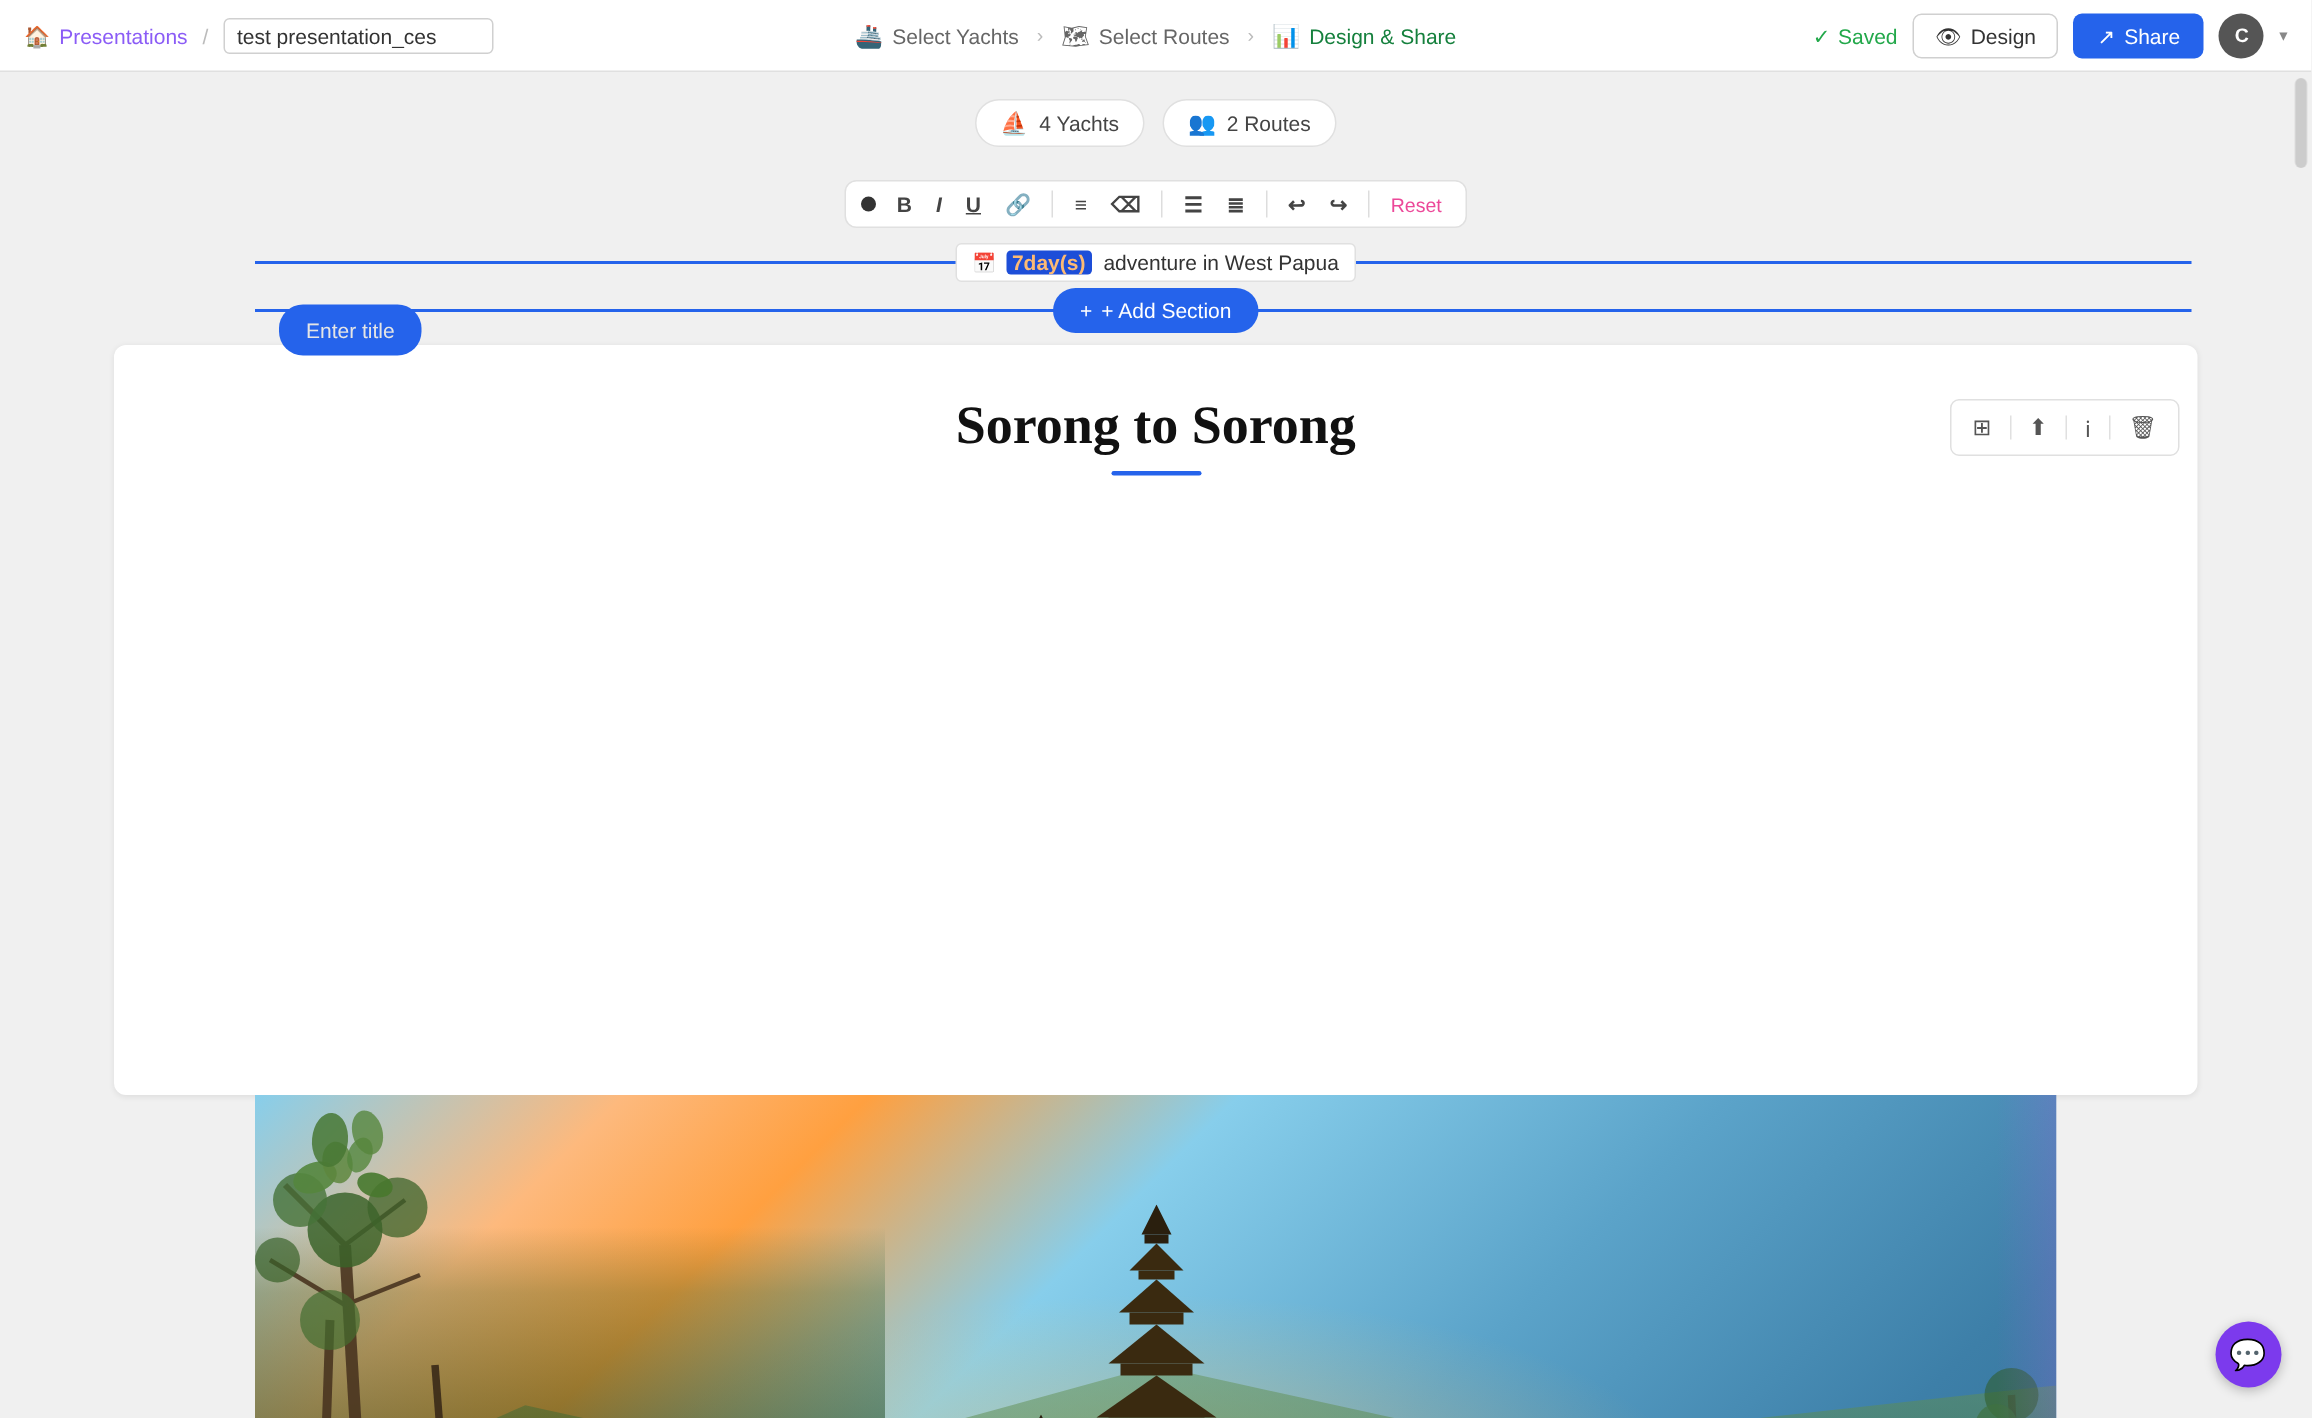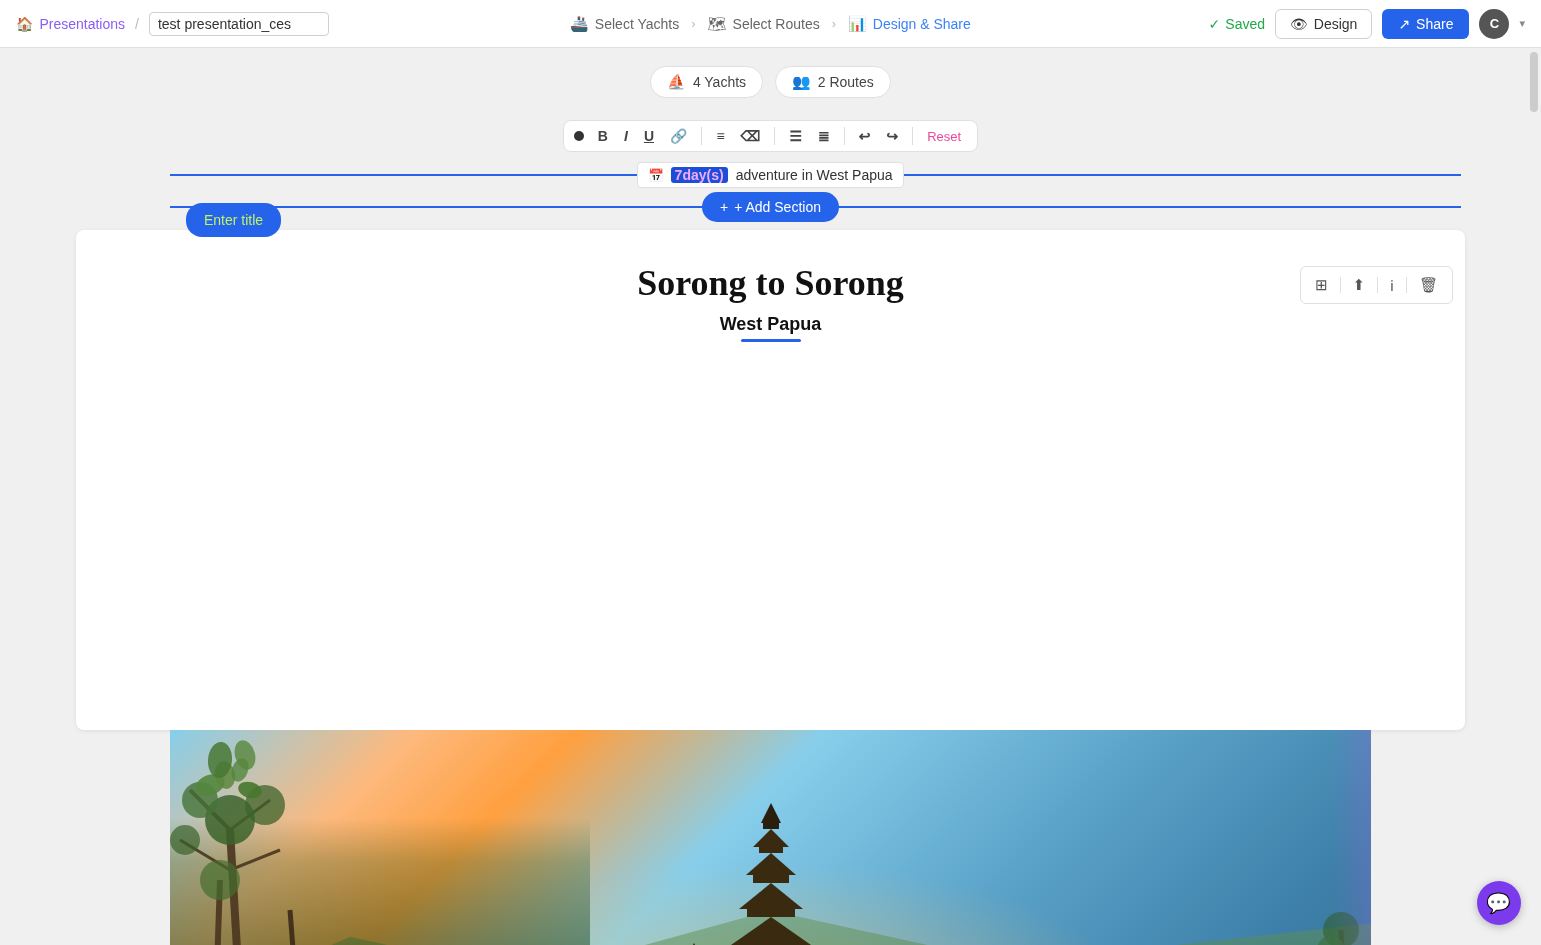--- a/index.html
+++ b/index.html
@@ -138,21 +138,21 @@
       cursor: pointer;
     }
     .pill-icon { font-size: 15px; color: #666; }
 
     
     .enter-title-btn {
       position: absolute;
       left: 186px;
       top: 155px;
       background: #2563eb;
-      color: #bef264;
+      color: #e5e5e5;
       border: none;
       border-radius: 16px;
       padding: 9px 18px;
       font-size: 14px;
       font-weight: 500;
       cursor: pointer;
       z-index: 50;
     }
 
     
@@ -220,21 +220,21 @@
       border-radius: 4px;
       padding: 4px 10px;
       font-size: 14px;
       color: #333;
       position: relative;
       z-index: 10;
     }
     .cal-icon { font-size: 13px; color: #555; }
     .days-highlight {
       background: #1d4ed8;
-      color: #f0abfc;
+      color: #fdba74;
       border-radius: 3px;
       padding: 0 4px;
       font-weight: 600;
       margin-right: 2px;
     }
 
     
     .section-actions {
       position: absolute;
       right: 88px;
@@ -415,21 +415,21 @@
       <span>Select Yachts</span>
     </div>
     <span class="nav-step-arrow">›</span>
     <div class="nav-step">
       <span class="nav-step-icon">🗺</span>
       <span>Select Routes</span>
     </div>
     <span class="nav-step-arrow">›</span>
     <div class="nav-step active">
       <span class="nav-step-icon">📊</span>
-      <span style="color:#3b82f6;font-weight:500;">Design &amp; Share</span>
+      <span style="color:#15803d;font-weight:500;">Design &amp; Share</span>
     </div>
   </div>
 
   <div class="nav-right">
     <div class="btn-saved">
       <span>✓</span>
       <span>Saved</span>
     </div>
     <button class="btn-preview">
       <span>👁</span>
@@ -514,21 +514,20 @@
     <div class="action-icon-sep"></div>
     <button class="action-icon-btn" title="Upload">⬆</button>
     <div class="action-icon-sep"></div>
     <button class="action-icon-btn" title="Info">ℹ</button>
     <div class="action-icon-sep"></div>
     <button class="action-icon-btn" title="Delete">🗑</button>
   </div>
 
   <div class="presentation-card">
     <h1 class="card-title">Sorong to Sorong</h1>
-    <h2 class="card-subtitle">West Papua</h2>
     <div class="card-underline"></div>
   </div>
 
   <div class="hero-image-container">
     <div class="hero-image">
 
       <div class="sky-glow"></div>
 
       <div class="mountain"></div>
 

